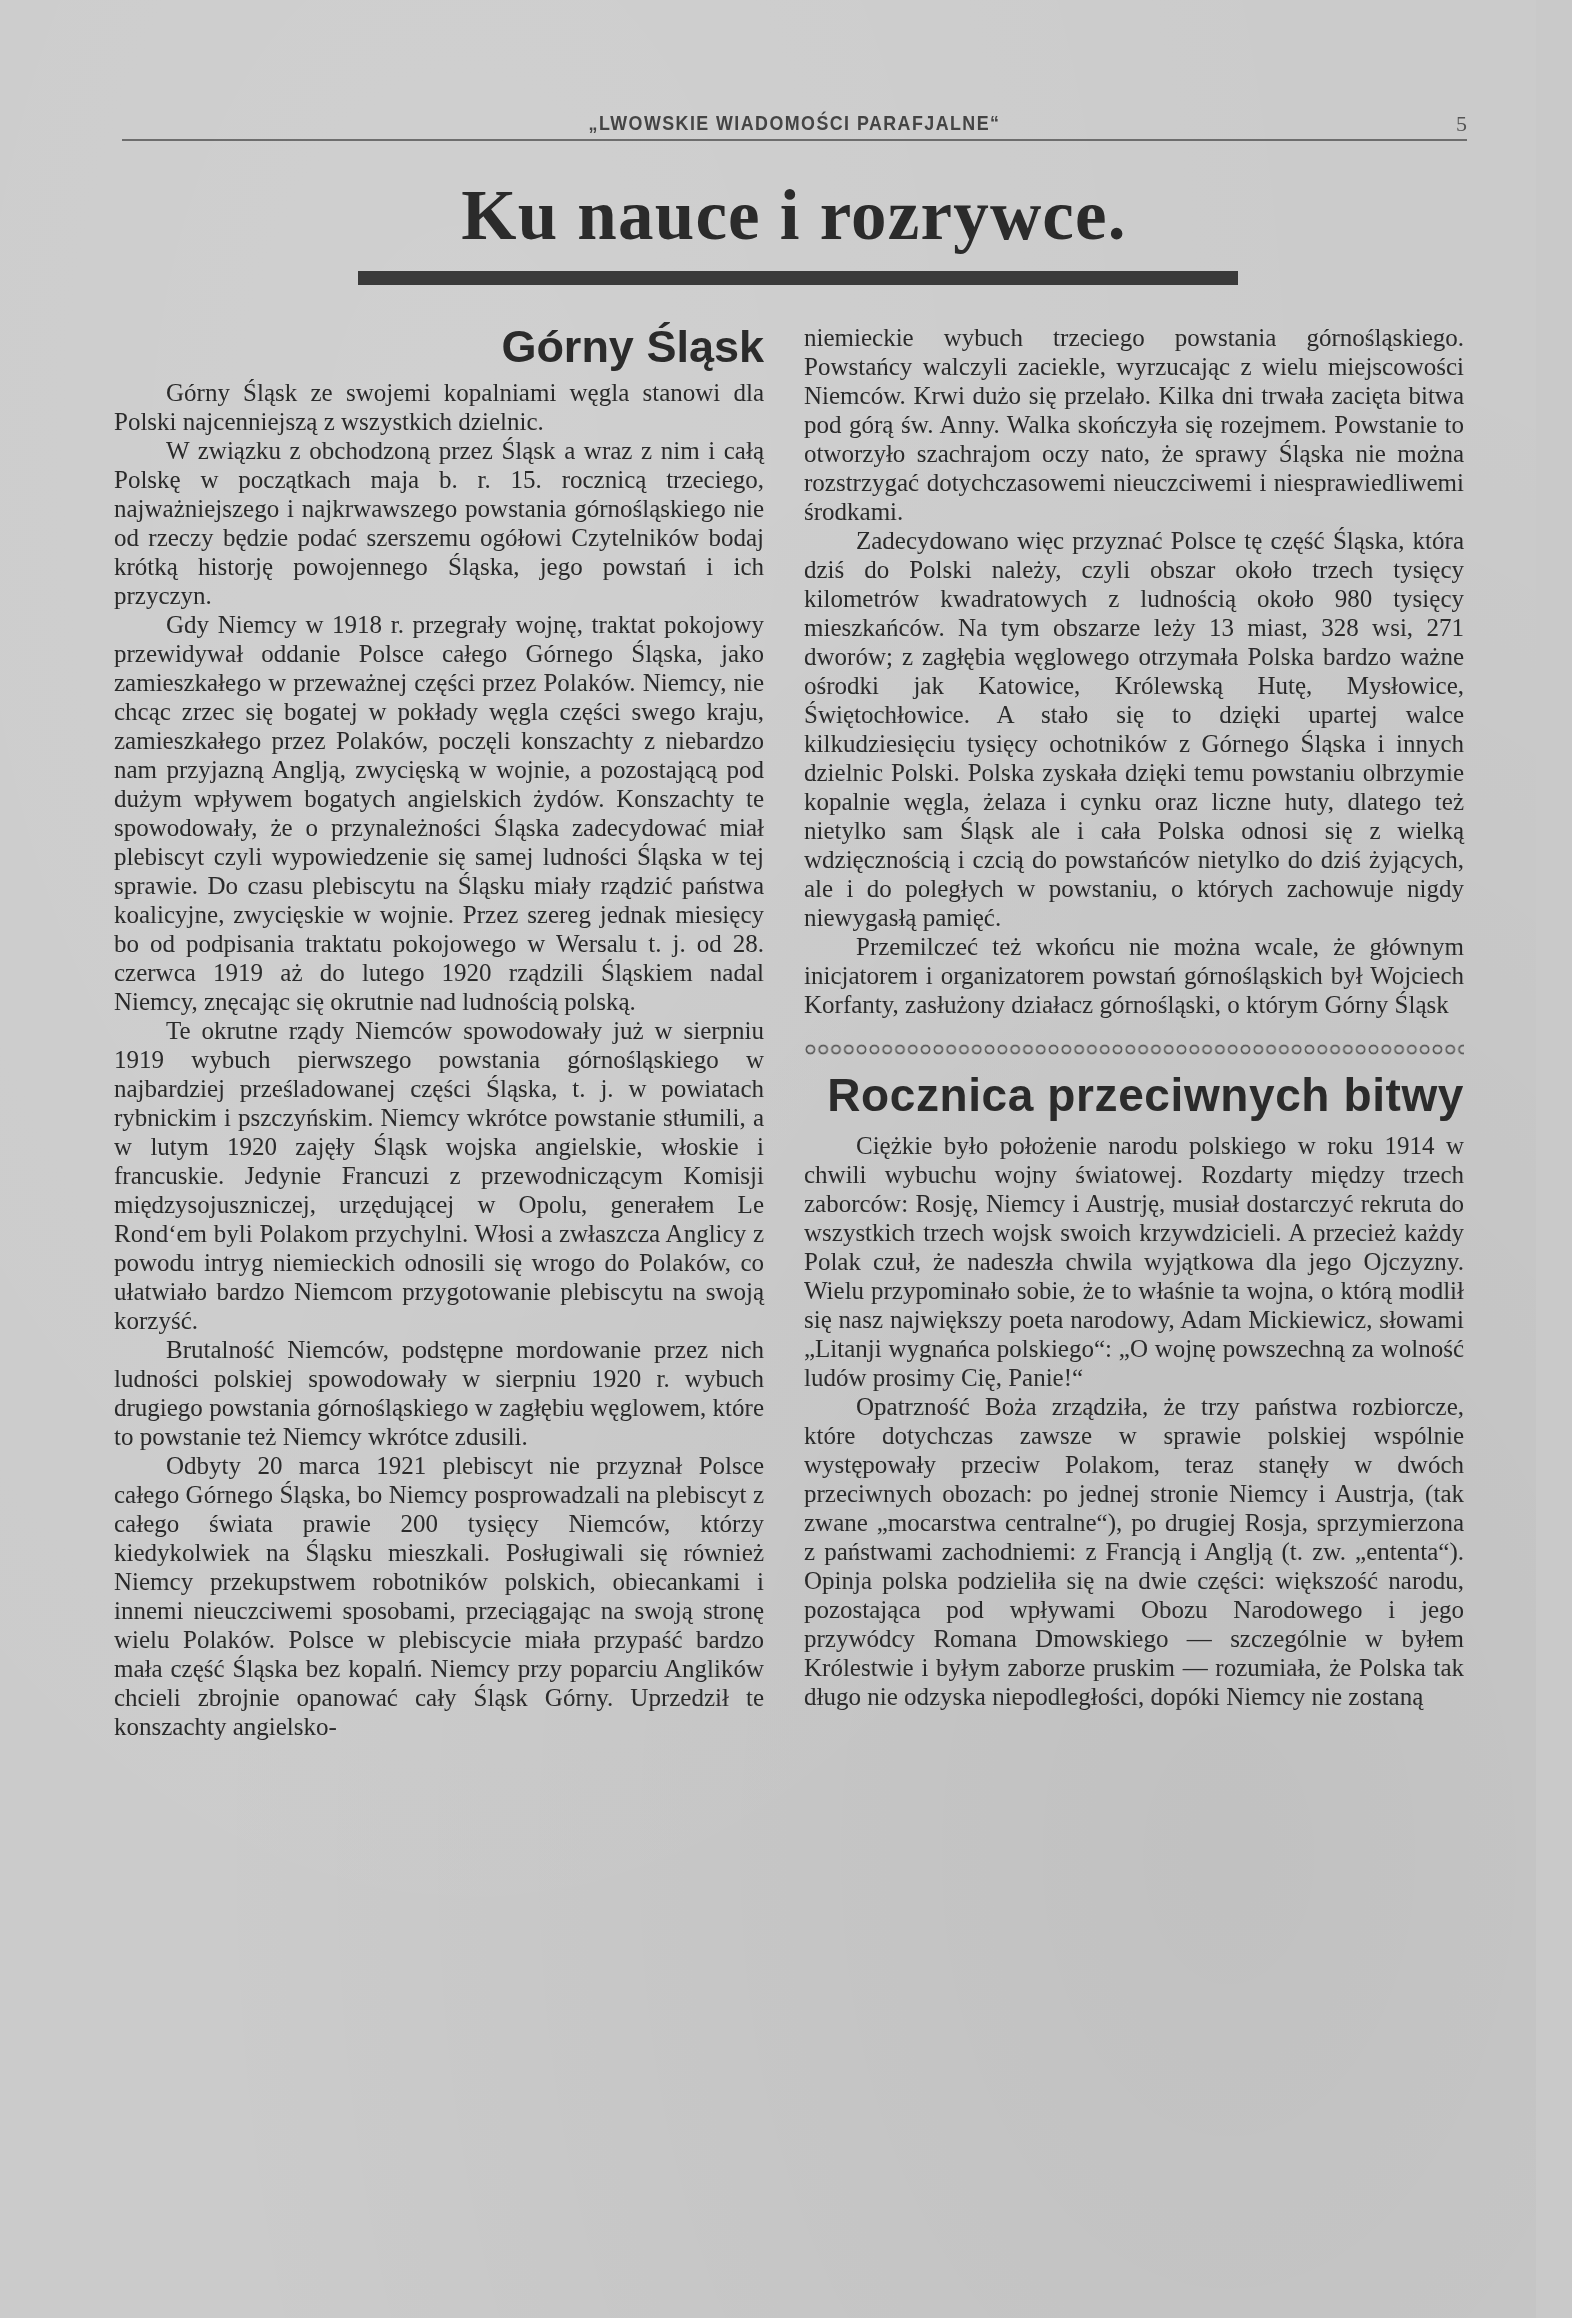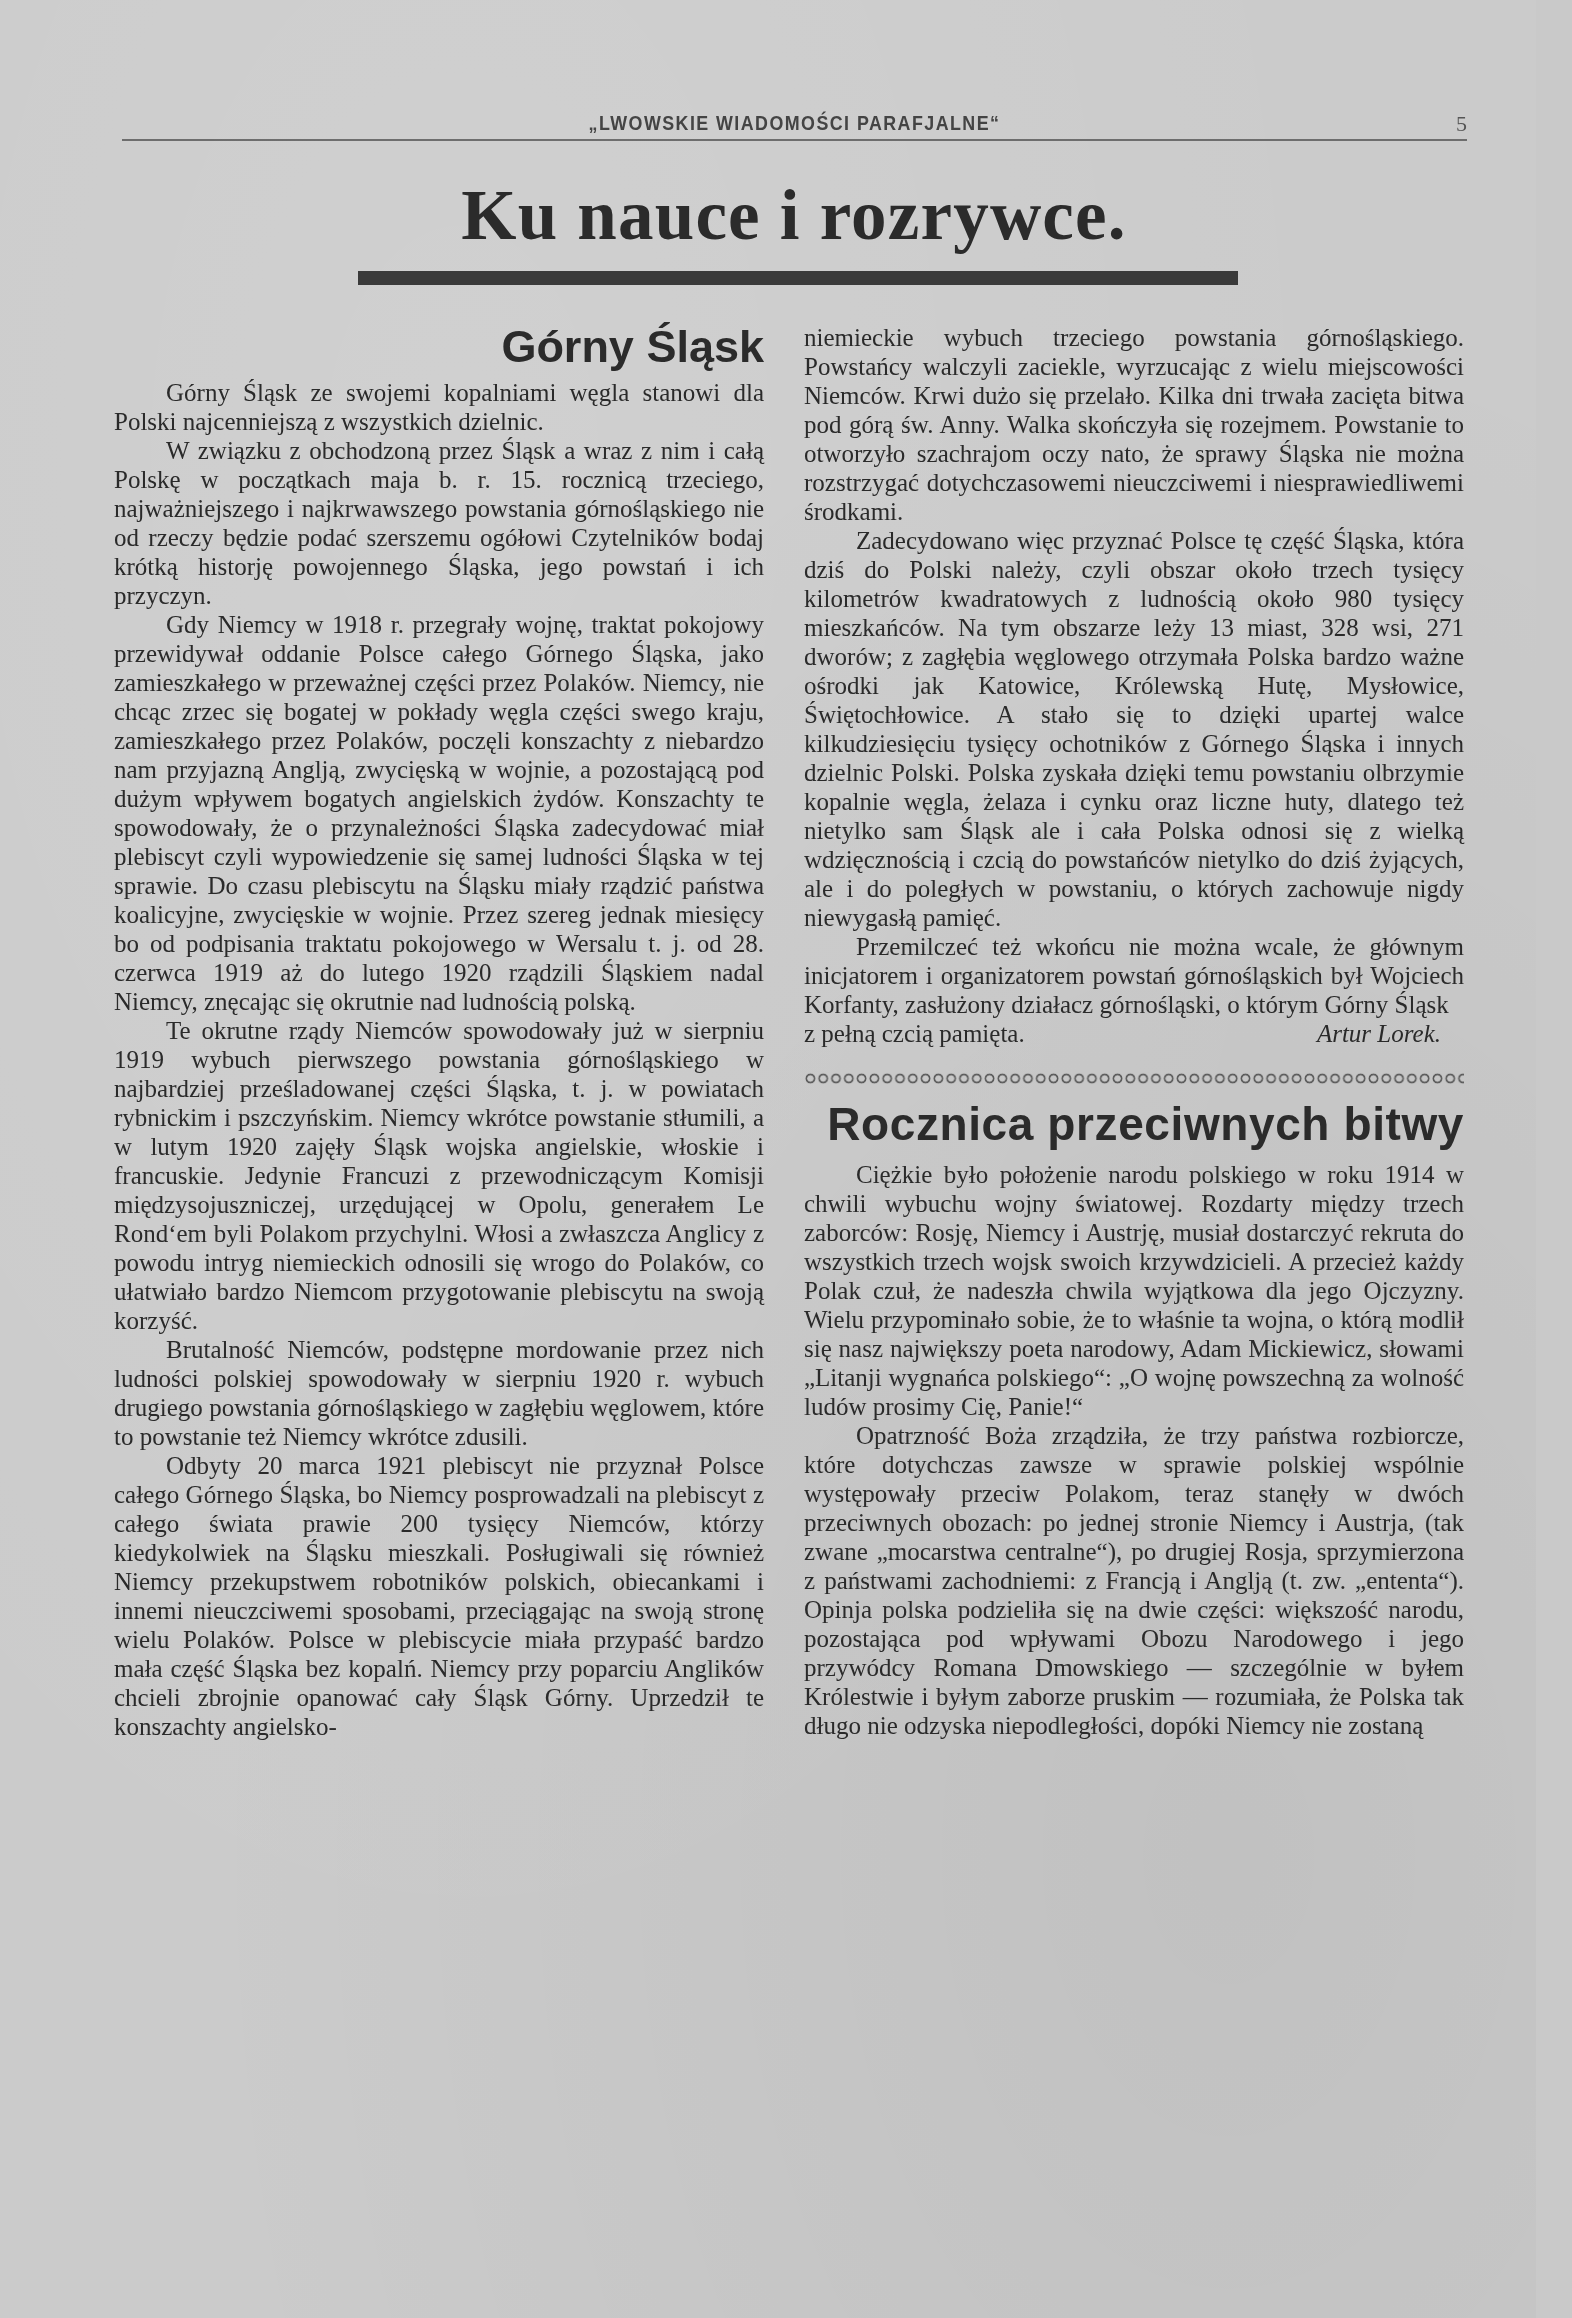--- a/index.html
+++ b/index.html
@@ -92,24 +92,20 @@
     <p>Gdy Niemcy w 1918 r. przegrały wojnę, traktat pokojowy przewidywał oddanie Polsce całego Górnego Śląska, jako zamieszkałego w przeważnej części przez Polaków. Niemcy, nie chcąc zrzec się bogatej w pokłady węgla części swego kraju, zamieszkałego przez Polaków, poczęli konszachty z niebardzo nam przyjazną Anglją, zwycięską w wojnie, a pozostającą pod dużym wpływem bogatych angielskich żydów. Konszachty te spowodowały, że o przynależności Śląska zadecydować miał plebiscyt czyli wypowiedzenie się samej ludności Śląska w tej sprawie. Do czasu plebiscytu na Śląsku miały rządzić państwa koalicyjne, zwycięskie w wojnie. Przez szereg jednak miesięcy bo od podpisania traktatu pokojowego w Wersalu t. j. od 28. czerwca 1919 aż do lutego 1920 rządzili Śląskiem nadal Niemcy, znęcając się okrutnie nad ludnością polską.</p>
     <p>Te okrutne rządy Niemców spowodowały już w sierpniu 1919 wybuch pierwszego powstania górnośląskiego w najbardziej prześladowanej części Śląska, t. j. w powiatach rybnickim i pszczyńskim. Niemcy wkrótce powstanie stłumili, a w lutym 1920 zajęły Śląsk wojska angielskie, włoskie i francuskie. Jedynie Francuzi z przewodniczącym Komisji międzysojuszniczej, urzędującej w Opolu, generałem Le Rond‘em byli Polakom przychylni. Włosi a zwłaszcza Anglicy z powodu intryg niemieckich odnosili się wrogo do Polaków, co ułatwiało bardzo Niemcom przygotowanie plebiscytu na swoją korzyść.</p>
     <p>Brutalność Niemców, podstępne mordowanie przez nich ludności polskiej spowodowały w sierpniu 1920 r. wybuch drugiego powstania górnośląskiego w zagłębiu węglowem, które to powstanie też Niemcy wkrótce zdusili.</p>
     <p>Odbyty 20 marca 1921 plebiscyt nie przyznał Polsce całego Górnego Śląska, bo Niemcy posprowadzali na plebiscyt z całego świata prawie 200 tysięcy Niemców, którzy kiedykolwiek na Śląsku mieszkali. Posługiwali się również Niemcy przekupstwem robotników polskich, obiecankami i innemi nieuczciwemi sposobami, przeciągając na swoją stronę wielu Polaków. Polsce w plebiscycie miała przypaść bardzo mała część Śląska bez kopalń. Niemcy przy poparciu Anglików chcieli zbrojnie opanować cały Śląsk Górny. Uprzedził te konszachty angielsko-</p>
   </div>
 
   <div class="column col-right">
     <p class="noindent">niemieckie wybuch trzeciego powstania górnośląskiego. Powstańcy walczyli zaciekle, wyrzucając z wielu miejscowości Niemców. Krwi dużo się przelało. Kilka dni trwała zacięta bitwa pod górą św. Anny. Walka skończyła się rozejmem. Powstanie to otworzyło szachrajom oczy nato, że sprawy Śląska nie można rozstrzygać dotychczasowemi nieuczciwemi i niesprawiedliwemi środkami.</p>
     <p>Zadecydowano więc przyznać Polsce tę część Śląska, która dziś do Polski należy, czyli obszar około trzech tysięcy kilometrów kwadratowych z ludnością około 980 tysięcy mieszkańców. Na tym obszarze leży 13 miast, 328 wsi, 271 dworów; z zagłębia węglowego otrzymała Polska bardzo ważne ośrodki jak Katowice, Królewską Hutę, Mysłowice, Świętochłowice. A stało się to dzięki upartej walce kilkudziesięciu tysięcy ochotników z Górnego Śląska i innych dzielnic Polski. Polska zyskała dzięki temu powstaniu olbrzymie kopalnie węgla, żelaza i cynku oraz liczne huty, dlatego też nietylko sam Śląsk ale i cała Polska odnosi się z wielką wdzięcznością i czcią do powstańców nietylko do dziś żyjących, ale i do poległych w powstaniu, o których zachowuje nigdy niewygasłą pamięć.</p>
     <p>Przemilczeć też wkońcu nie można wcale, że głównym inicjatorem i organizatorem powstań górnośląskich był Wojciech Korfanty, zasłużony działacz górnośląski, o którym Górny Śląsk</p>
-    <div class="signature-line">
-      <span>z pełną czcią pamięta.</span>
-      <span class="signature">Artur Lorek.</span>
-    </div>
 
     <div class="wavy-divider"></div>
 
     <h2 class="article-heading big">Rocznica przeciwnych bitwy</h2>
     <p>Ciężkie było położenie narodu polskiego w roku 1914 w chwili wybuchu wojny światowej. Rozdarty między trzech zaborców: Rosję, Niemcy i Austrję, musiał dostarczyć rekruta do wszystkich trzech wojsk swoich krzywdzicieli. A przecież każdy Polak czuł, że nadeszła chwila wyjątkowa dla jego Ojczyzny. Wielu przypominało sobie, że to właśnie ta wojna, o którą modlił się nasz największy poeta narodowy, Adam Mickiewicz, słowami „Litanji wygnańca polskiego“: „O wojnę powszechną za wolność ludów prosimy Cię, Panie!“</p>
     <p>Opatrzność Boża zrządziła, że trzy państwa rozbiorcze, które dotychczas zawsze w sprawie polskiej wspólnie występowały przeciw Polakom, teraz stanęły w dwóch przeciwnych obozach: po jednej stronie Niemcy i Austrja, (tak zwane „mocarstwa centralne“), po drugiej Rosja, sprzymierzona z państwami zachodniemi: z Francją i Anglją (t. zw. „ententa“). Opinja polska podzieliła się na dwie części: większość narodu, pozostająca pod wpływami Obozu Narodowego i jego przywódcy Romana Dmowskiego — szczególnie w byłem Królestwie i byłym zaborze pruskim — rozumiała, że Polska tak długo nie odzyska niepodległości, dopóki Niemcy nie zostaną</p>
   </div>
 
 </div>
 

